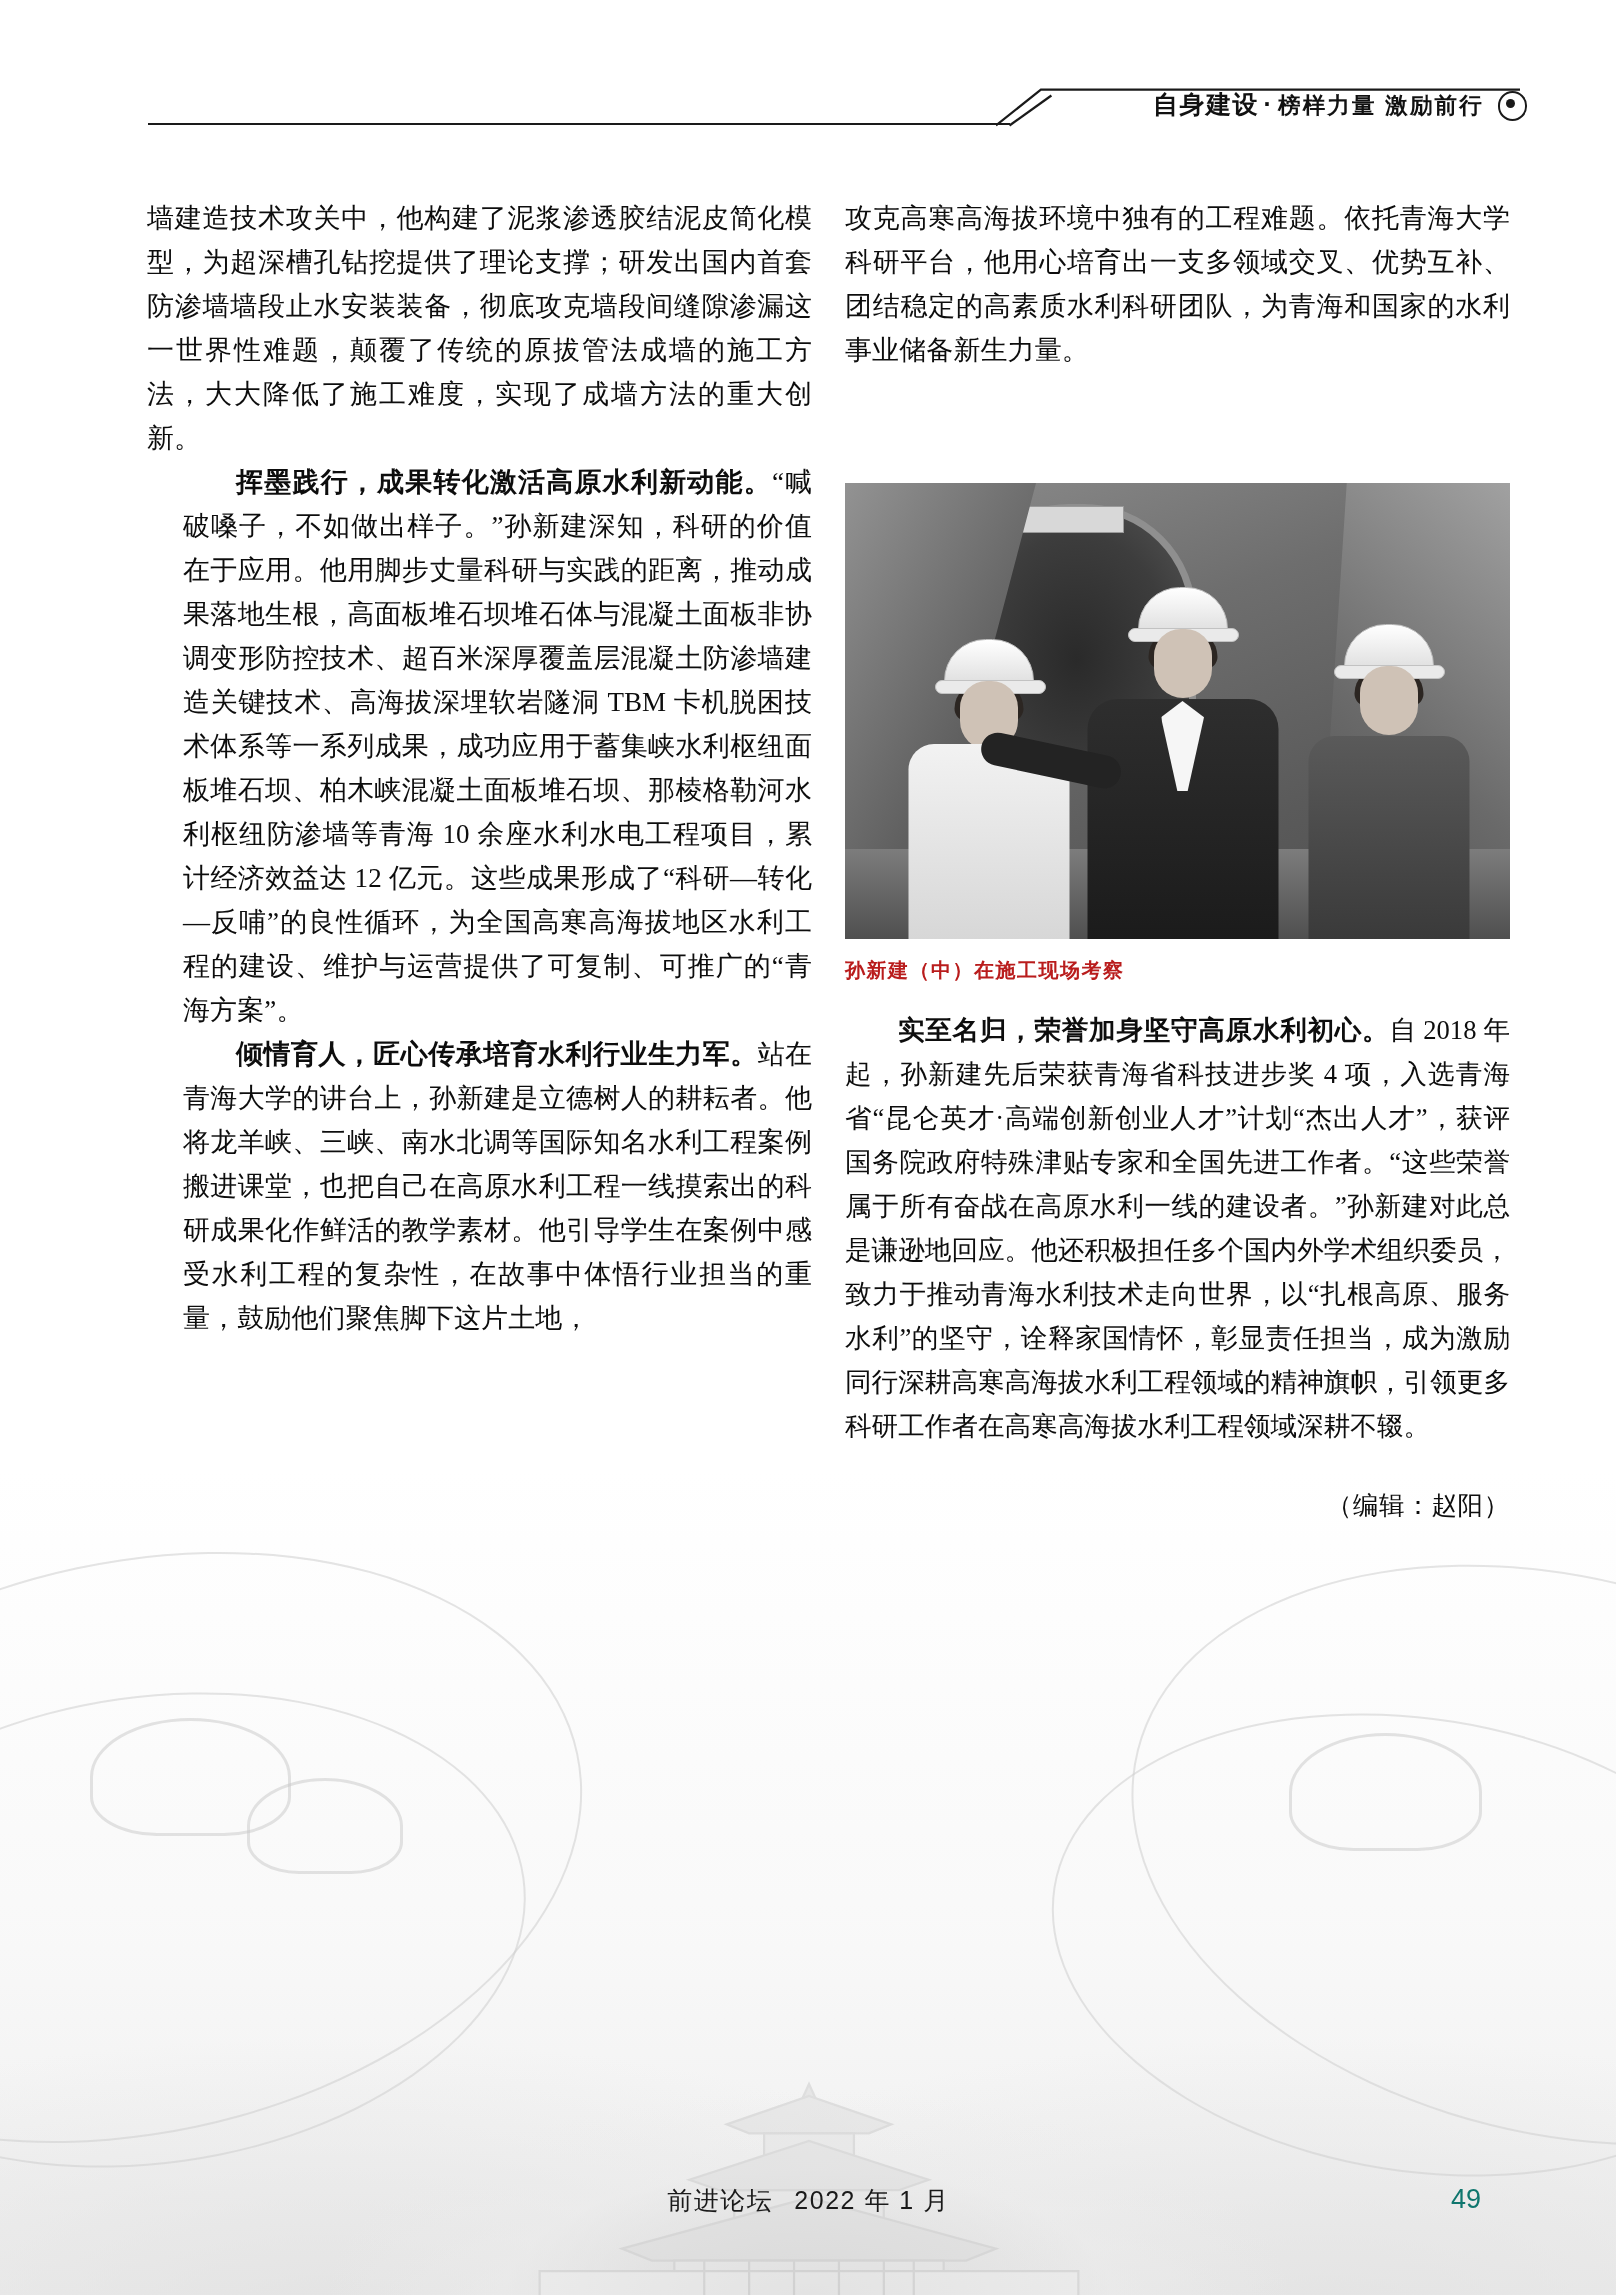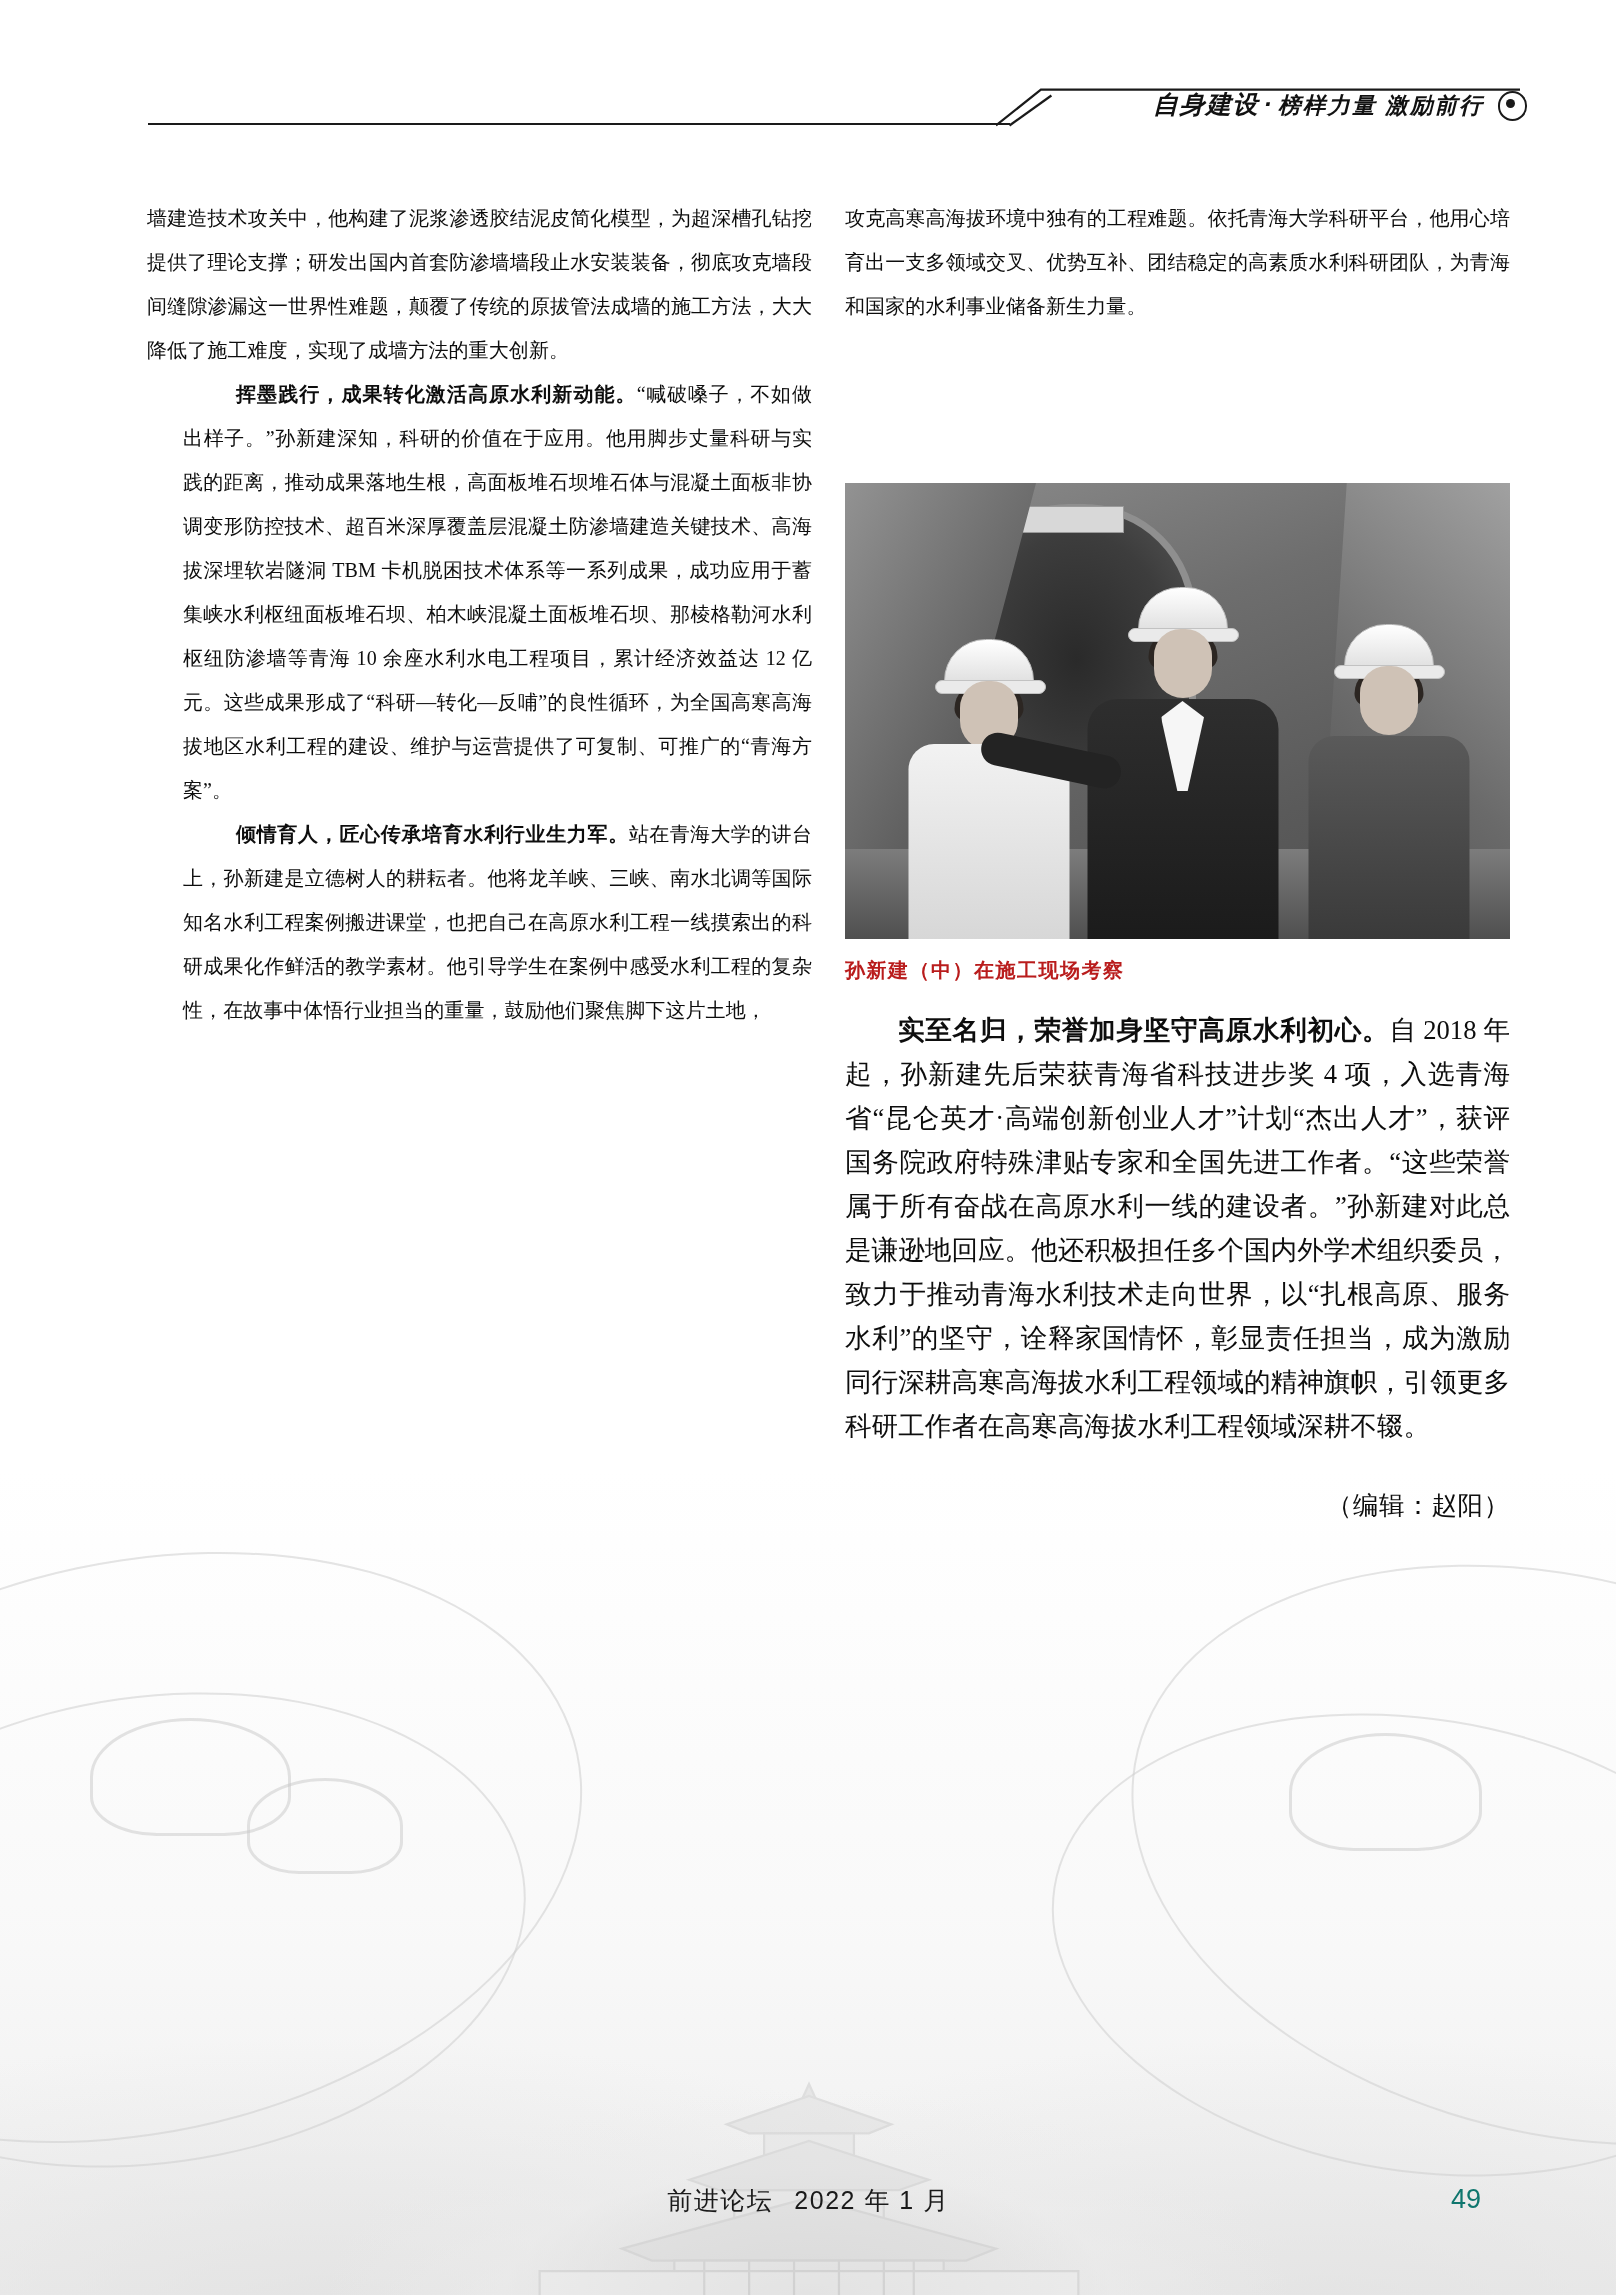--- a/index.html
+++ b/index.html
@@ -88,21 +88,20 @@
   .header-title {
     position: absolute;
     right: 133px;
     top: 6px;
     font-family: "Liberation Sans", "DejaVu Sans", sans-serif;
     font-weight: bold;
     font-size: 25px;
     letter-spacing: 1.5px;
     color: #111;
     white-space: nowrap;
-    font-style: italic;
   }
   .header-title .sep { font-weight: bold; margin: 0 4.5px; }
   .header-title .sub { font-size: 22.5px; letter-spacing: 2.2px; }
   .header-dot {
     position: absolute;
     right: 90px;
     top: 9px;
     width: 25.5px;
     height: 25.5px;
     border: 2.2px solid #1a1a1a;
@@ -115,21 +114,21 @@
     width: 9px; height: 9px;
     background: #1a1a1a;
     border-radius: 50%;
   }
 
   
   .col {
     position: absolute;
     top: 196px;
     width: 665px;
-    font-size: 20px;
+    font-size: 27px;
     line-height: 44px;
     color: #0d0d0d;
     text-align: justify;
     text-justify: inter-ideograph;
     letter-spacing: 0.1px;
   }
   .col-left { left: 147px; }
   .col-right { left: 845px; }
 
   .col p {

